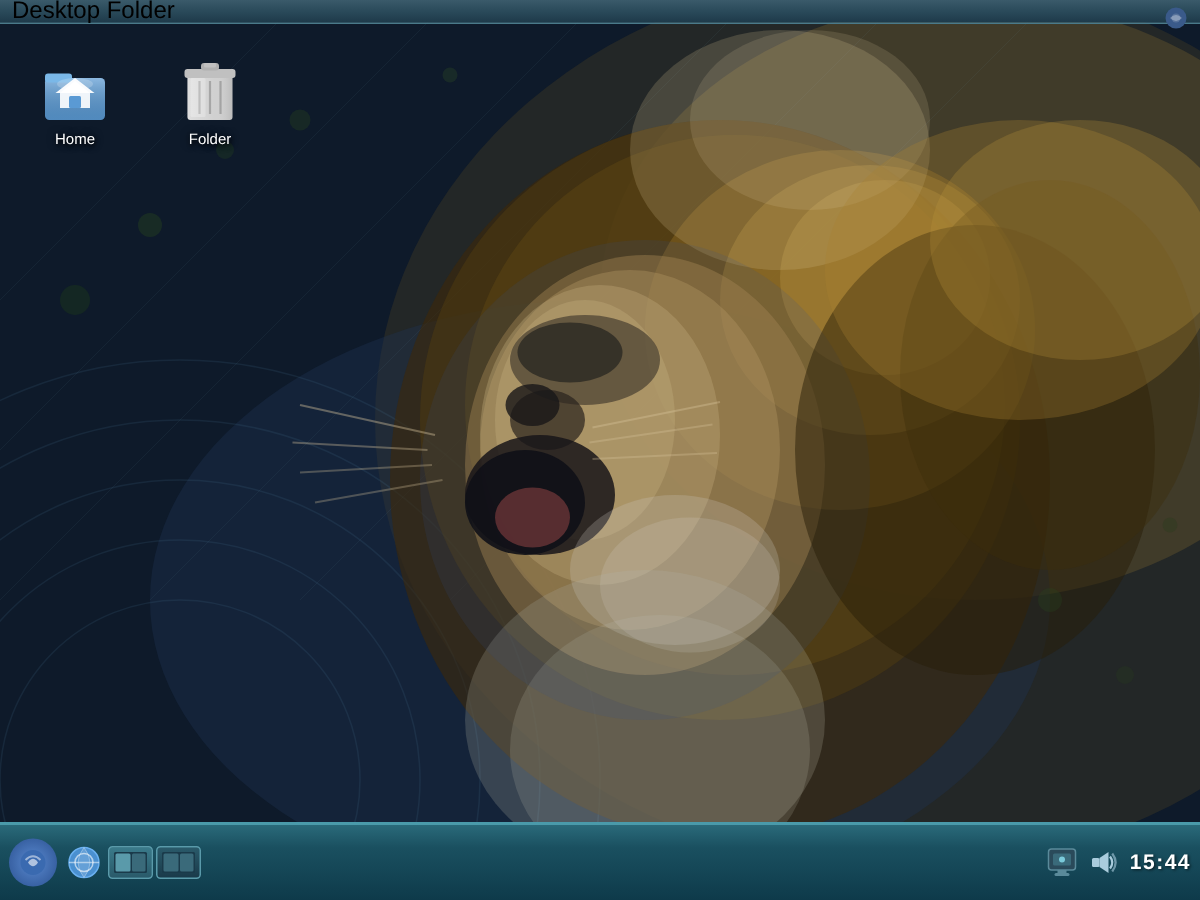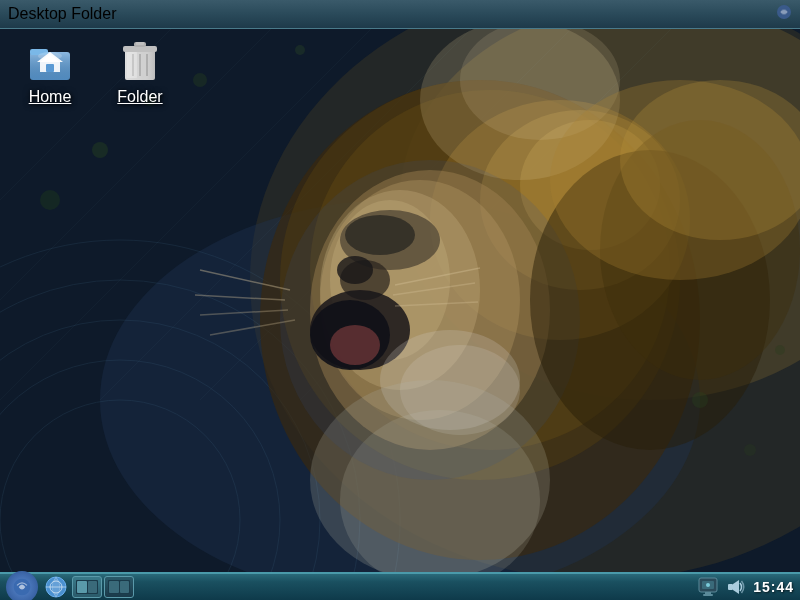--- a/index.html
+++ b/index.html
@@ -26,21 +26,21 @@
         linear-gradient(135deg, #0d1b2e 0%, #1a2d42 20%, #0e1e30 40%, #162438 60%, #1c2d3e 80%, #243040 100%);
       overflow: hidden;
     }
 
     
     #menubar {
       position: absolute;
       top: 0;
       left: 0;
       width: 800px;
-      height: 29px;
+      height: 16px;
       background: linear-gradient(180deg, #3a5a6a 0%, #2a4a5a 50%, #1e3a4a 100%);
       border-bottom: 1px solid #4a7a8a;
       display: flex;
       align-items: center;
       padding: 0 8px;
       z-index: 100;
     }
 
     
     #desktop-icons {
@@ -67,46 +67,45 @@
       width: 48px;
       height: 48px;
       display: flex;
       align-items: center;
       justify-content: center;
       margin-bottom: 4px;
     }
 
     .icon-label {
       color: #ffffff;
-      font-size: 16px;
+      font-size: 10px;
       text-align: center;
       text-shadow: 1px 1px 3px rgba(0,0,0,0.9), 0 0 6px rgba(0,0,0,0.7);
       font-weight: 500;
-      text-decoration: underline;
     }
 
     
     .home-icon-svg {
       width: 48px;
       height: 48px;
     }
 
     
     .trash-icon-svg {
       width: 40px;
       height: 48px;
     }
 
     
     #taskbar {
       position: absolute;
       bottom: 0;
       left: 0;
       width: 800px;
-      height: 28px;
+      height: 52px;
       background: linear-gradient(180deg, #2a6a7a 0%, #1a5060 30%, #0e3a4a 100%);
       border-top: 2px solid #4a9aaa;
       display: flex;
       align-items: center;
       padding: 0 6px;
       z-index: 100;
     }
 
     
     #fedora-btn {

